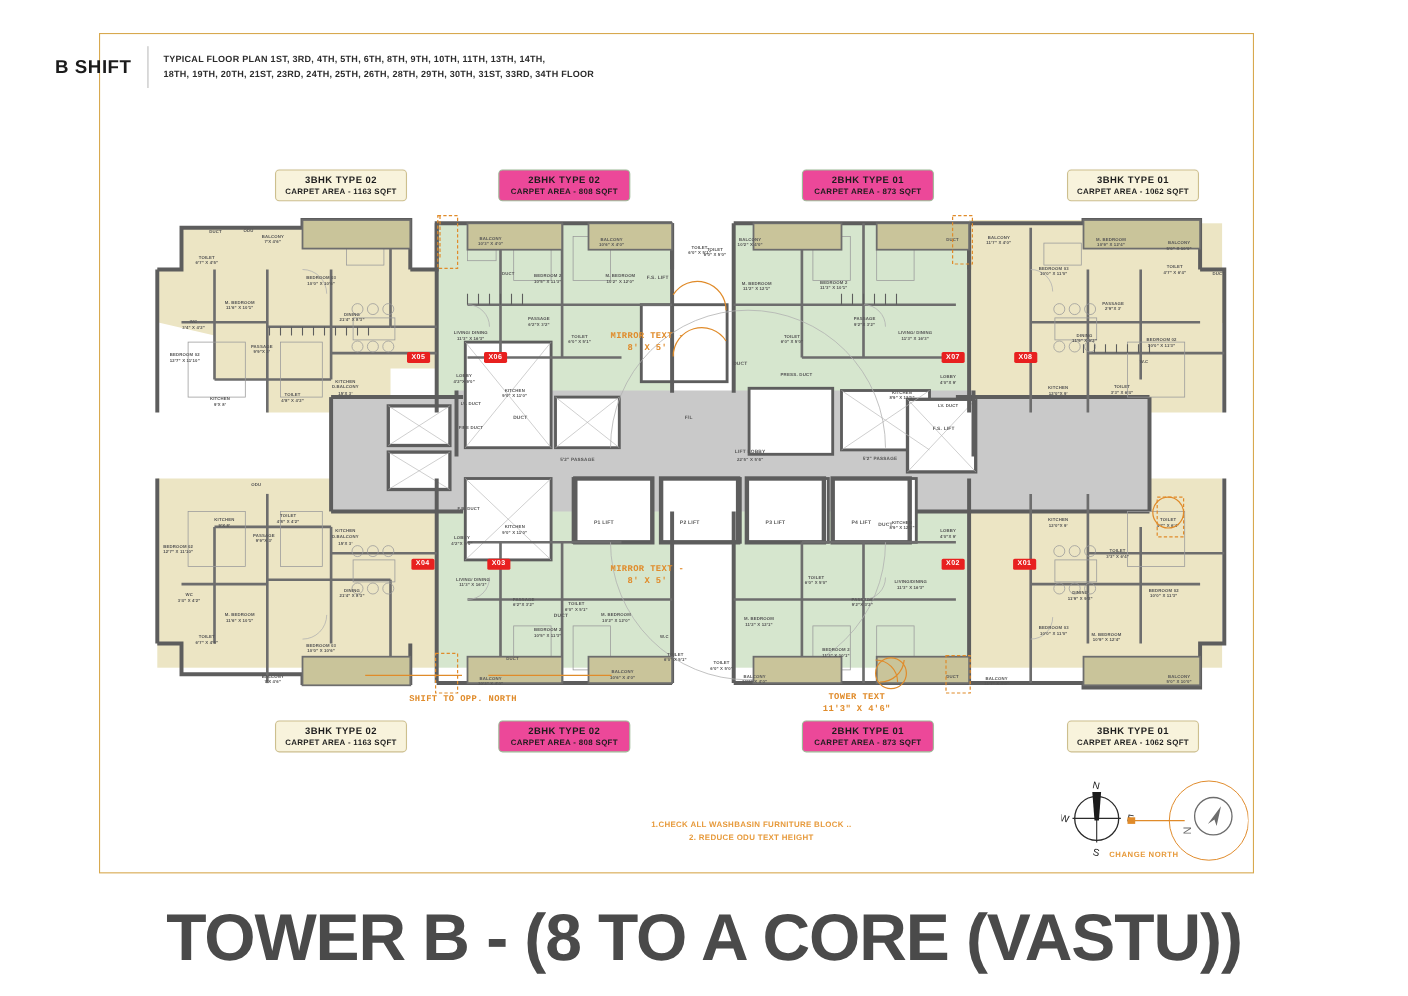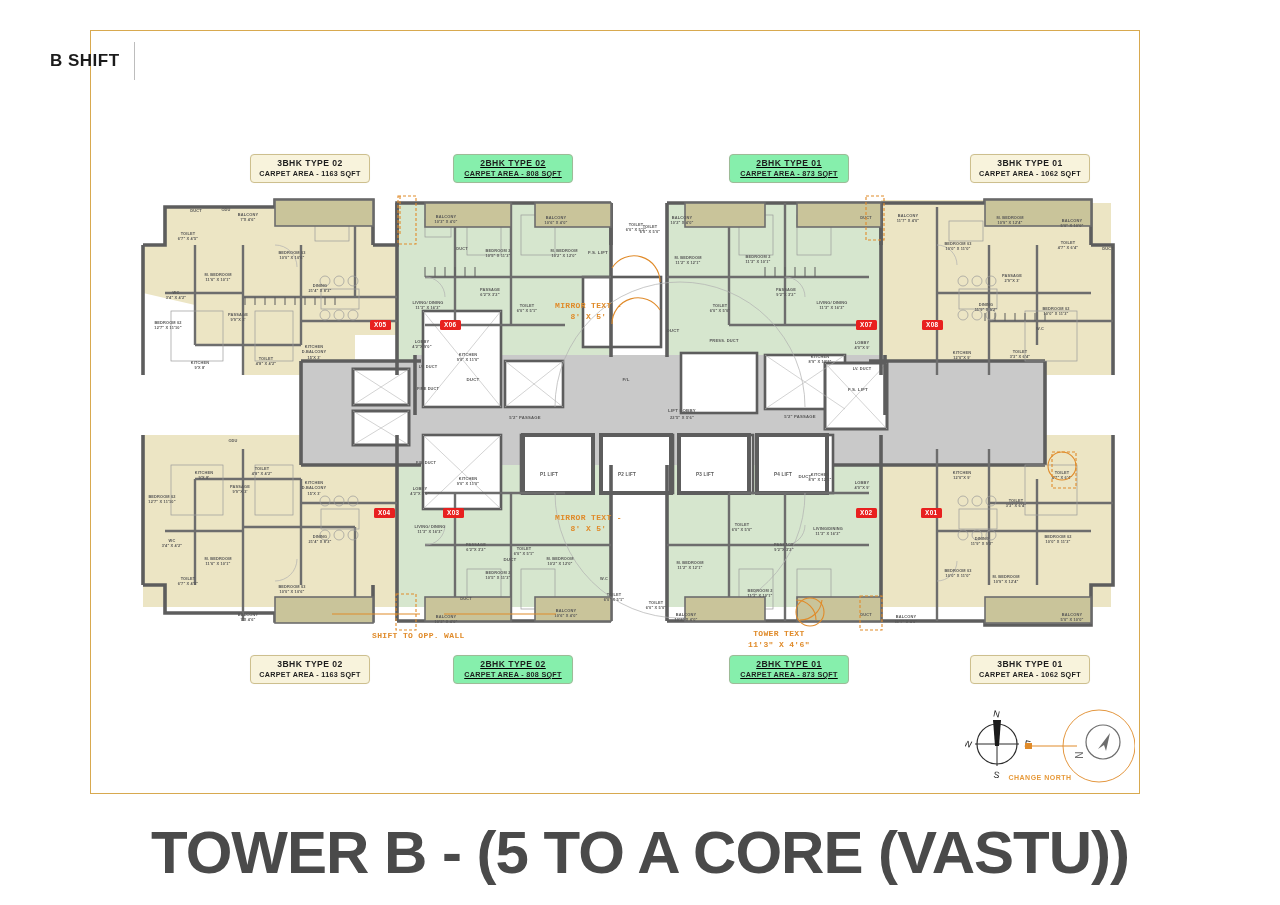--- a/index.html
+++ b/index.html
@@ -14,21 +14,21 @@
   .tb-tower{font-size:17px;font-weight:bold;letter-spacing:.5px;color:#1b1b1b;}
   .tb-div{width:1px;height:38px;background:#bdbdbd;}
   .tb-lines{font-size:8.2px;line-height:1.75;color:#2b2b2b;letter-spacing:.25px;font-weight:bold;}
 
   
   .badge{position:absolute;border-radius:4px;border:.9px solid #9aa893;text-align:center;padding:3px 6px 4px;
          box-shadow:0 0 0 .5px rgba(0,0,0,.02);}
   .badge .t1{font-size:8.6px;font-weight:bold;letter-spacing:.45px;color:#1d1d1d;line-height:1.25;white-space:nowrap;}
   .badge .t2{font-size:7.2px;font-weight:bold;letter-spacing:.3px;color:#1d1d1d;line-height:1.35;white-space:nowrap;}
   .badge.cream{background:#f8f3dc;border-color:#cdbf8e;}
-  .badge.green{background:#86efac;border-color:#9dbb97;text-decoration:underline;}
+  .badge.green{background:#ec4899;border-color:#9dbb97;}
 
   
   .plan{position:absolute;left:125px;top:185px;width:1000px;height:445px;}
 
   
   .xtag{position:absolute;background:#e8201f;color:#fff;font-size:6.4px;font-weight:bold;
         letter-spacing:.4px;padding:1.5px 4px 1.8px;border-radius:1.5px;line-height:1;}
 
   
   .ann{position:absolute;color:#e08b2a;font-size:7.4px;font-weight:bold;letter-spacing:.35px;
@@ -52,20 +52,24 @@
 </head>
 <body>
 
 <div id="sheet">
 
   <div class="frame"></div>
 
   <div class="titleblock">
     <div class="tb-tower">B SHIFT</div>
     <div class="tb-div"></div>
+    <div class="tb-lines">
+      <div>TYPICAL FLOOR PLAN 1ST, 3RD, 4TH, 5TH, 6TH, 8TH, 9TH, 10TH, 11TH, 13TH, 14TH,</div>
+      <div>18TH, 19TH, 20TH, 21ST, 23RD, 24TH, 25TH, 26TH, 28TH, 29TH, 30TH, 31ST, 33RD, 34TH FLOOR</div>
+    </div>
   </div>
 
   <svg class="plan" width="1000" height="445" viewBox="0 0 1000 445" style="position:absolute;left:125px;top:185px;">
     <defs>
       <pattern id="hatch" width="6" height="6" patternUnits="userSpaceOnUse" patternTransform="rotate(45)">
         <line x1="0" y1="0" x2="0" y2="6" stroke="#bdbdbd" stroke-width=".4"></line>
       </pattern>
     </defs>
 
     <path d="M18,108 L18,60 L40,60 L40,22 L150,22 L150,15 L248,15 L248,60 L272,60 L272,100 L290,100 L290,150 L230,150 L230,190 L118,190 L118,160 L70,160 L70,120 Z" fill="#ece5c4" stroke="none"></path>
@@ -725,21 +729,21 @@
   <div id="ann-layer">
       <div class="ann big" style="left: 555px; top: 300px;">
         <div>MIRROR TEXT -</div>
         <div>8' X 5'</div>
       </div>
       <div class="ann big" style="left: 555px; top: 512px;">
         <div>MIRROR TEXT -</div>
         <div>8' X 5'</div>
       </div>
       <div class="ann big" style="left: 372px; top: 630px;">
-        <div>SHIFT  TO OPP. WALL</div>
+        <div>SHIFT  TO OPP. NORTH</div>
       </div>
       <div class="ann big" style="left: 748px; top: 628px;">
         <div>TOWER TEXT</div>
         <div>11'3" X 4'6"</div>
       </div>
     </div>
 
   <svg style="position:absolute;left:0;top:0;width:1280px;height:905px;pointer-events:none;">
     <g fill="none" stroke="#e08b2a" stroke-width="1.1">
       <path d="M612,268 A26,26 0 0 1 660,282"></path>
@@ -752,20 +756,24 @@
       <rect x="1052" y="452" width="24" height="36" stroke-dasharray="3 2"></rect>
       <path d="M332,614 L420,614"></path>
       <path d="M444,614 L556,614"></path>
       <path d="M800,620 A22,22 0 0 0 822,600"></path>
       <path d="M796,600 A20,20 0 0 1 816,620"></path>
       <circle cx="810" cy="612" r="14"></circle>
       <circle cx="1062" cy="466" r="14"></circle>
     </g>
   </svg>
 
+  <div class="notes">
+    <div>1.CHECK ALL WASHBASIN FURNITURE  BLOCK ..</div>
+    <div>2. REDUCE ODU TEXT HEIGHT</div>
+  </div>
 
   <svg class="compass" viewBox="0 0 170 90">
     <g>
       <circle cx="32" cy="42" r="20" fill="none" stroke="#2b2b2b" stroke-width="1.2"></circle>
       <path d="M32,20 L32,64 M10,42 L54,42" stroke="#2b2b2b" stroke-width="1"></path>
       <path d="M28,18 L36,18 L34,44 L30,44 Z" fill="#1b1b1b"></path>
       <text x="31" y="15" font-size="9" font-family="Liberation Sans, sans-serif" fill="#1b1b1b" text-anchor="middle" transform="rotate(12 31 15)">N</text>
       <text x="31" y="76" font-size="9" font-family="Liberation Sans, sans-serif" fill="#1b1b1b" text-anchor="middle" transform="rotate(12 31 76)">S</text>
       <text x="62" y="45" font-size="9" font-family="Liberation Sans, sans-serif" fill="#1b1b1b" text-anchor="middle" transform="rotate(12 62 45)">E</text>
       <text x="2" y="45" font-size="9" font-family="Liberation Sans, sans-serif" fill="#1b1b1b" text-anchor="middle" transform="rotate(12 2 45)">W</text>
@@ -776,15 +784,15 @@
     </g>
     <g>
       <circle cx="134" cy="44" r="36" fill="none" stroke="#e08b2a" stroke-width=".9"></circle>
       <circle cx="138" cy="40" r="17" fill="none" stroke="#6d6d6d" stroke-width="1.2"></circle>
       <path d="M145,31 L133,47 L139,43 L141,49 Z" fill="#6d6d6d"></path>
       <text x="118" y="53" font-size="10" font-family="Liberation Sans, sans-serif" fill="#6d6d6d" text-anchor="middle" transform="rotate(-90 118 53)">N</text>
     </g>
   </svg>
   <div class="compass-label">CHANGE NORTH</div>
 
-  <div class="caption">TOWER B -  (5 TO A CORE (VASTU))</div>
+  <div class="caption">TOWER B -  (8 TO A CORE (VASTU))</div>
 
 </div>
 
 </body></html>

